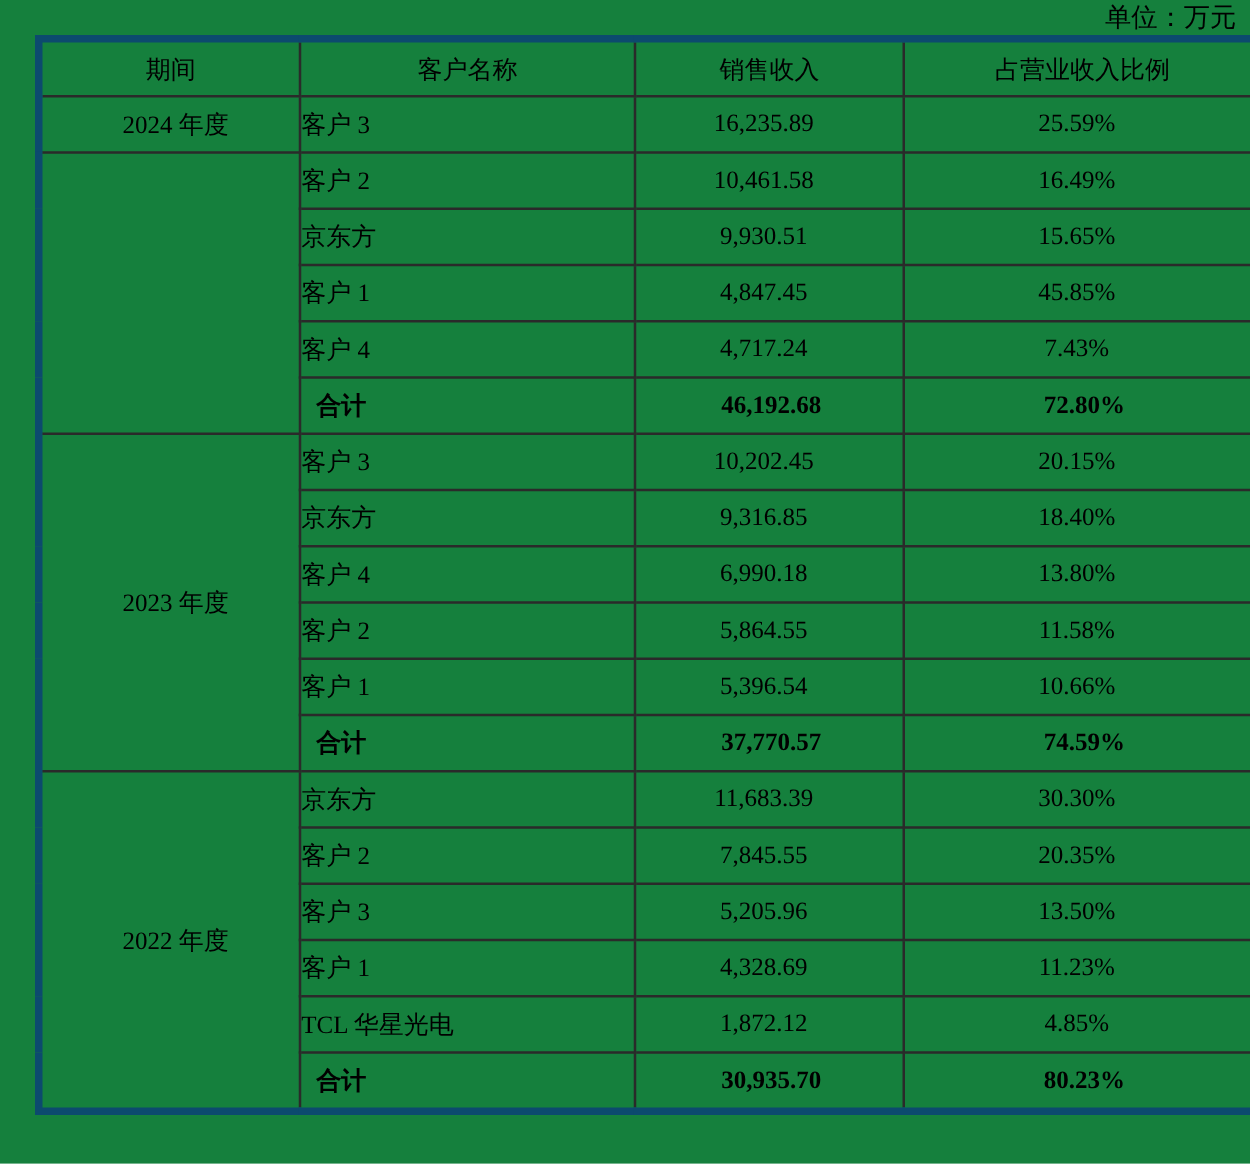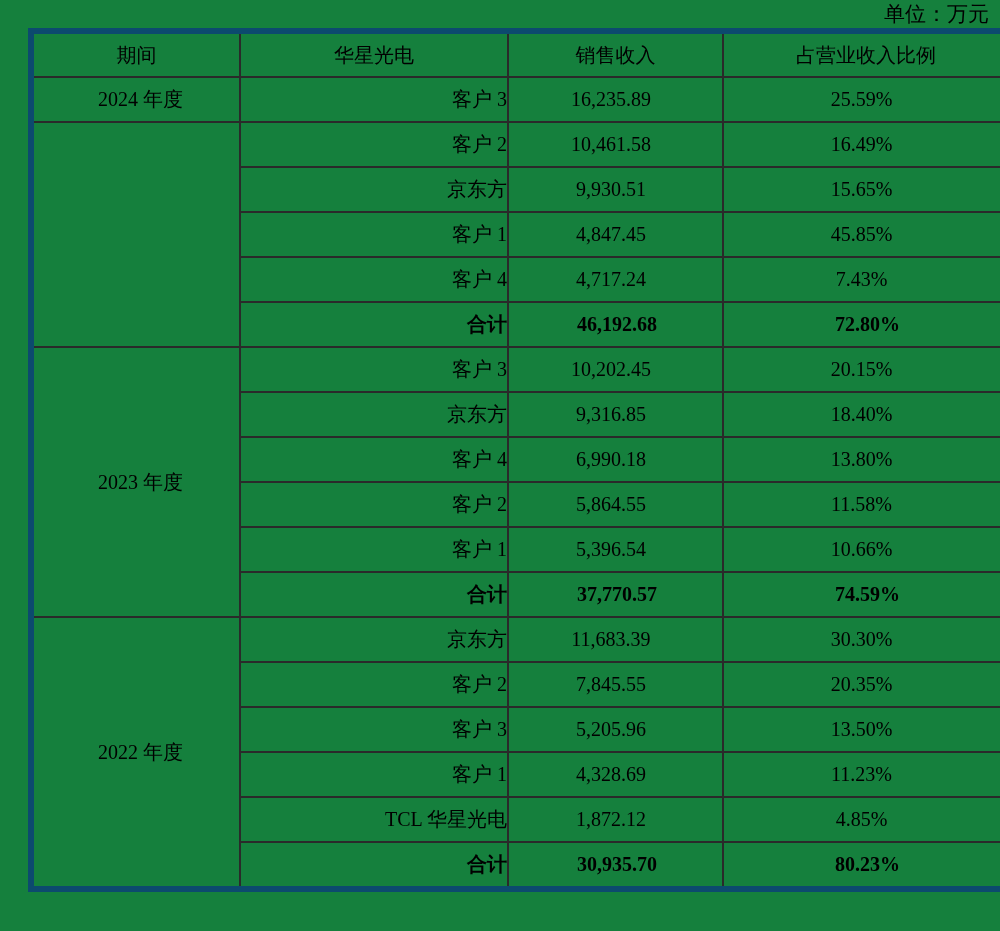--- a/index.html
+++ b/index.html
@@ -48,21 +48,21 @@
   }
   .rev-table tbody td {
     height: 43px;
     vertical-align: middle;
   }
   td.period {
     text-align: center;
     padding-left: 8px;
   }
   td.cust {
-    text-align: right;
+    text-align: left;
   }
   td.num {
     text-align: center;
     padding-right: 9px;
   }
   tr.total-row td.cust,
   tr.total-row td.num {
     font-weight: bold;
     padding-left: 12px;
   }
@@ -85,21 +85,21 @@
   <table class="rev-table">
     <colgroup>
       <col style="width:209px">
       <col style="width:268px">
       <col style="width:215px">
       <col style="width:288px">
     </colgroup>
     <thead>
       <tr>
         <th>期间</th>
-        <th>华星光电</th>
+        <th>客户名称</th>
         <th>销售收入</th>
         <th>占营业收入比例</th>
       </tr>
     </thead>
     <tbody>
 
       <tr>
         <td class="period">2024 年度</td>
         <td class="cust">客户 3</td>
         <td class="num">16,235.89</td>

